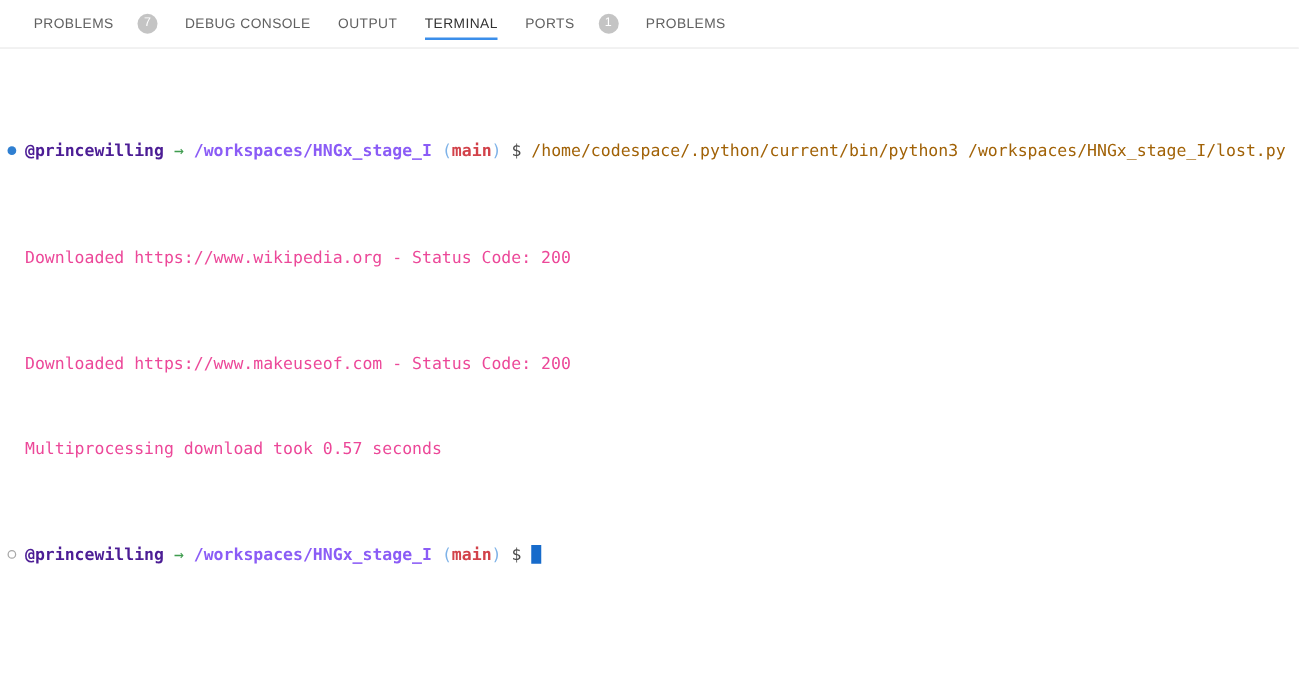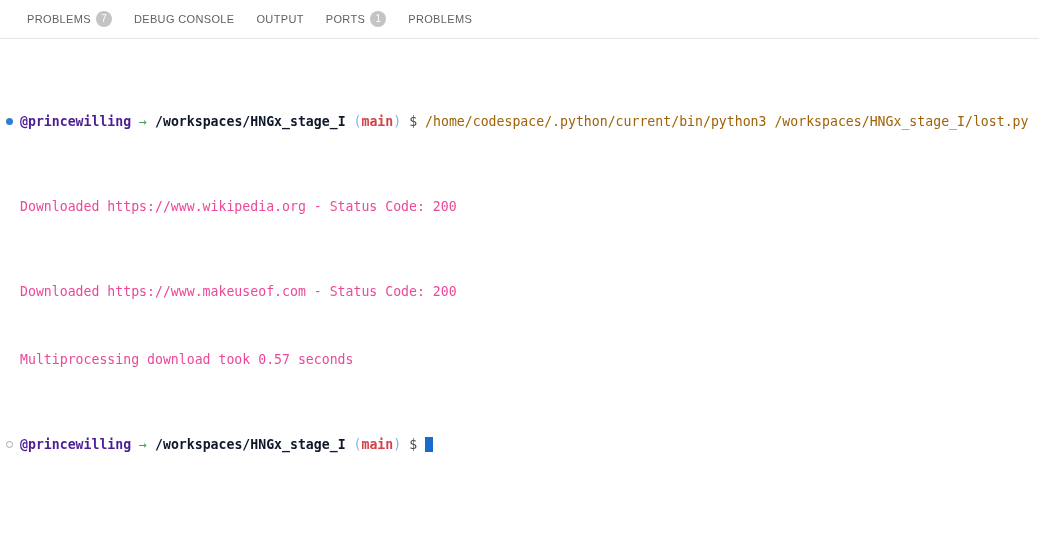--- a/index.html
+++ b/index.html
@@ -32,21 +32,21 @@
     display: flex;
     align-items: stretch;
     padding-left: 16px;
     border-bottom: 1px solid #e6e6e6;
     background: #ffffff;
     user-select: none;
   }
   .tab {
     display: flex;
     align-items: center;
-    gap: 5px;
+    gap: 19px;
     padding: 0 11px;
     position: relative;
     cursor: pointer;
     height: 100%;
     box-sizing: border-box;
   }
   .tab-label {
     font-size: 11px;
     letter-spacing: 0.35px;
     color: #616161;
@@ -123,21 +123,21 @@
     width: 5px;
     height: 5px;
   }
   .indent {
     display: inline-block;
     width: 14px;
   }
 
   .c-user   { color: #4c1d95; font-weight: bold; }
   .c-arrow  { color: #3f9c4f; }
-  .c-path   { color: #0f172a; font-weight: bold; }
+  .c-path   { color: #8b5cf6; font-weight: bold; }
   .c-paren  { color: #7fb3e8; }
   .c-branch { color: #d2424a; font-weight: bold; }
   .c-dollar { color: #4a4a4a; }
   .c-cmd    { color: #a16207; }
   .c-out    { color: #ec4899; }
 
   .cursor {
     display: inline-block;
     width: 8px;
     height: 15px;
@@ -158,20 +158,24 @@
     </div>
 
     <div class="tab">
       <span class="tab-label">DEBUG CONSOLE</span>
     </div>
 
     <div class="tab">
       <span class="tab-label">OUTPUT</span>
     </div>
 
+    <div class="tab active">
+      <span class="tab-label">TERMINAL</span>
+      <span class="tab-underline"></span>
+    </div>
 
     <div class="tab">
       <span class="tab-label">PORTS</span>
       <span class="badge">1</span>
     </div>
 
     <div class="tab">
       <span class="tab-label">PROBLEMS</span>
     </div>
 

